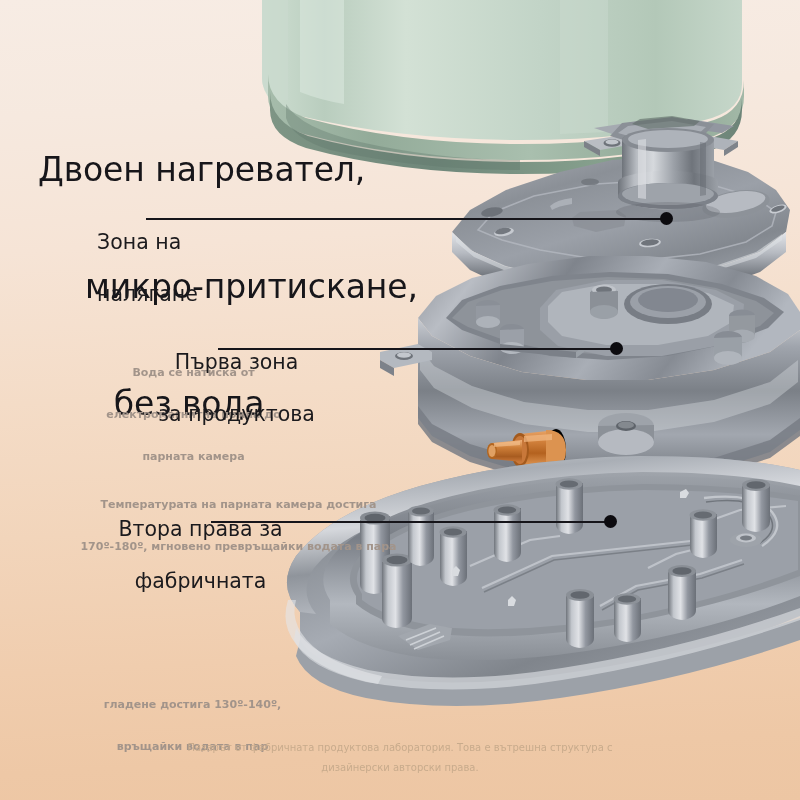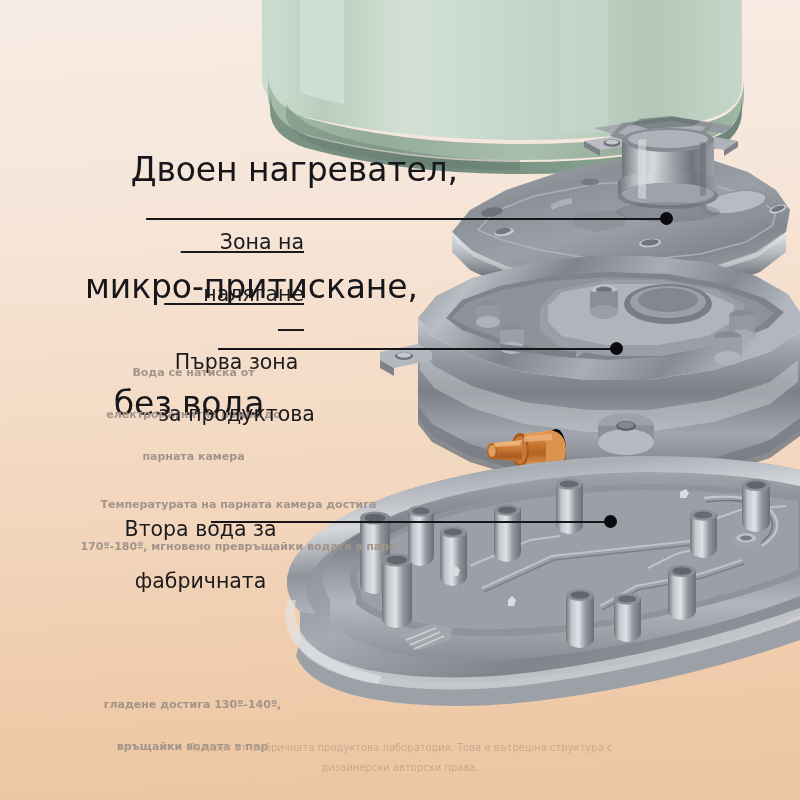--- a/index.html
+++ b/index.html
@@ -29,21 +29,21 @@
     position:absolute;
     left:38px; top:72px;
     width:420px;
     font-size:33px;
     line-height:39px;
     color:#17161a;
     font-weight:400;
     letter-spacing:-0.1px;
     white-space:pre;
   }
-  .t-l1{display:block;text-align:right;}
+  .t-l1{display:block;text-align:left;}
   .t-l2{display:block;text-align:left;margin-left:47px;}
   .t-l3{display:block;text-align:center;padding-right:118px;}
 
   .callout{position:absolute;}
   .co-head{
     color:#1b1a1d;
     font-size:20.5px;
     line-height:26px;
     font-weight:400;
     white-space:pre;
@@ -51,21 +51,21 @@
   .co-body{
     color:#a2948a;
     font-size:11px;
     line-height:21px;
     font-weight:700;
     white-space:pre;
   }
 
   
   #callout-1{left:54px;top:203px;width:250px;}
-  #callout-1 .co-head{text-align:right;padding-left:4px;text-decoration:underline;}
+  #callout-1 .co-head{text-align:left;padding-left:4px;}
   #callout-1 .co-body{text-align:center;margin-top:8px;padding-left:6px;}
 
   
   #callout-2{left:48px;top:323px;width:330px;}
   #callout-2 .co-head{text-align:center;padding-left:8px;}
   #callout-2 .co-body{text-align:center;margin-top:20px;width:378px;margin-left:-10px;}
 
   
   #callout-3{left:46px;top:490px;width:270px;}
   #callout-3 .co-head{text-align:center;padding-left:0;}
@@ -502,21 +502,21 @@
       <span>за продуктова</span>
     </div>
     <div class="co-body">
       <span>Температурата на парната камера достига</span><br>
       <span>170º-180º, мгновено превръщайки водата в пара</span>
     </div>
   </div>
 
   <div class="callout" id="callout-3">
     <div class="co-head">
-      <span>Втора вода за</span><br>
+      <span>Втора права за</span><br>
       <span>фабричната</span>
     </div>
     <div class="co-body">
       <br>
       <span>гладене достига 130º-140º,</span><br>
       <span>връщайки водата в пар</span>
     </div>
   </div>
 
   <div class="leader" id="leader-1"></div>

